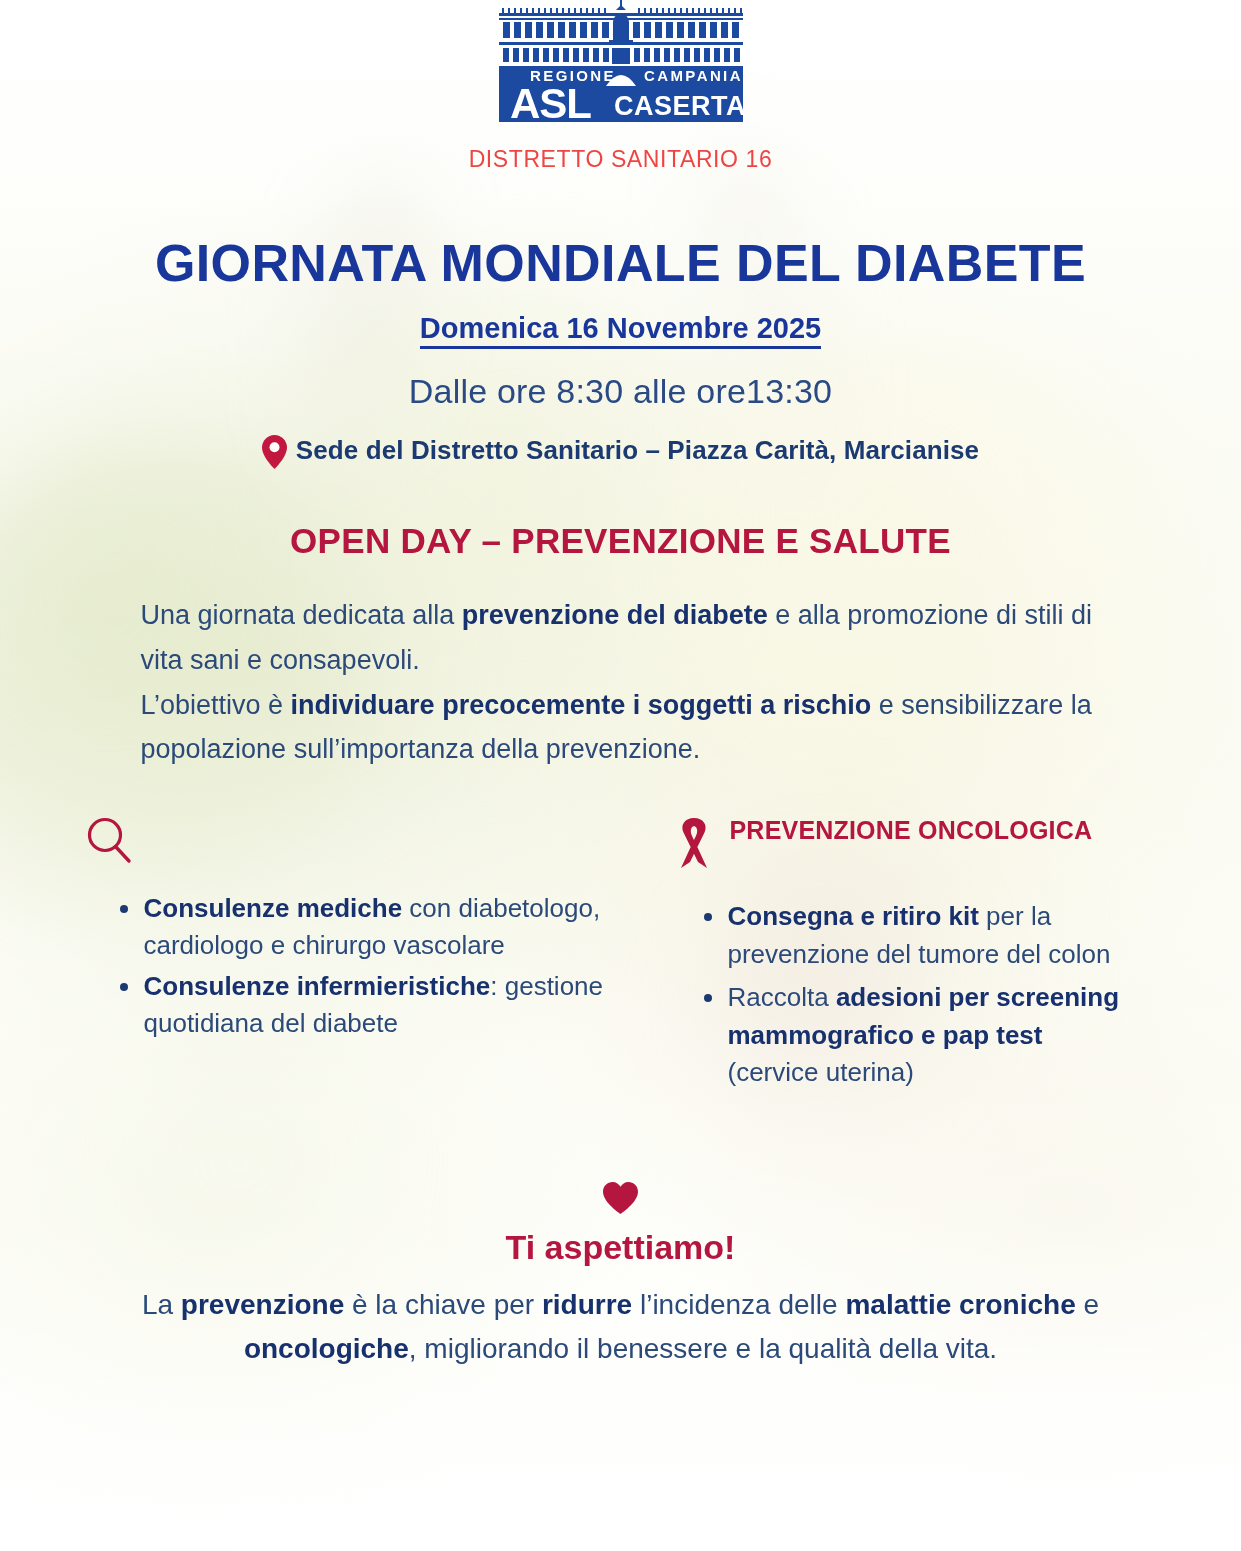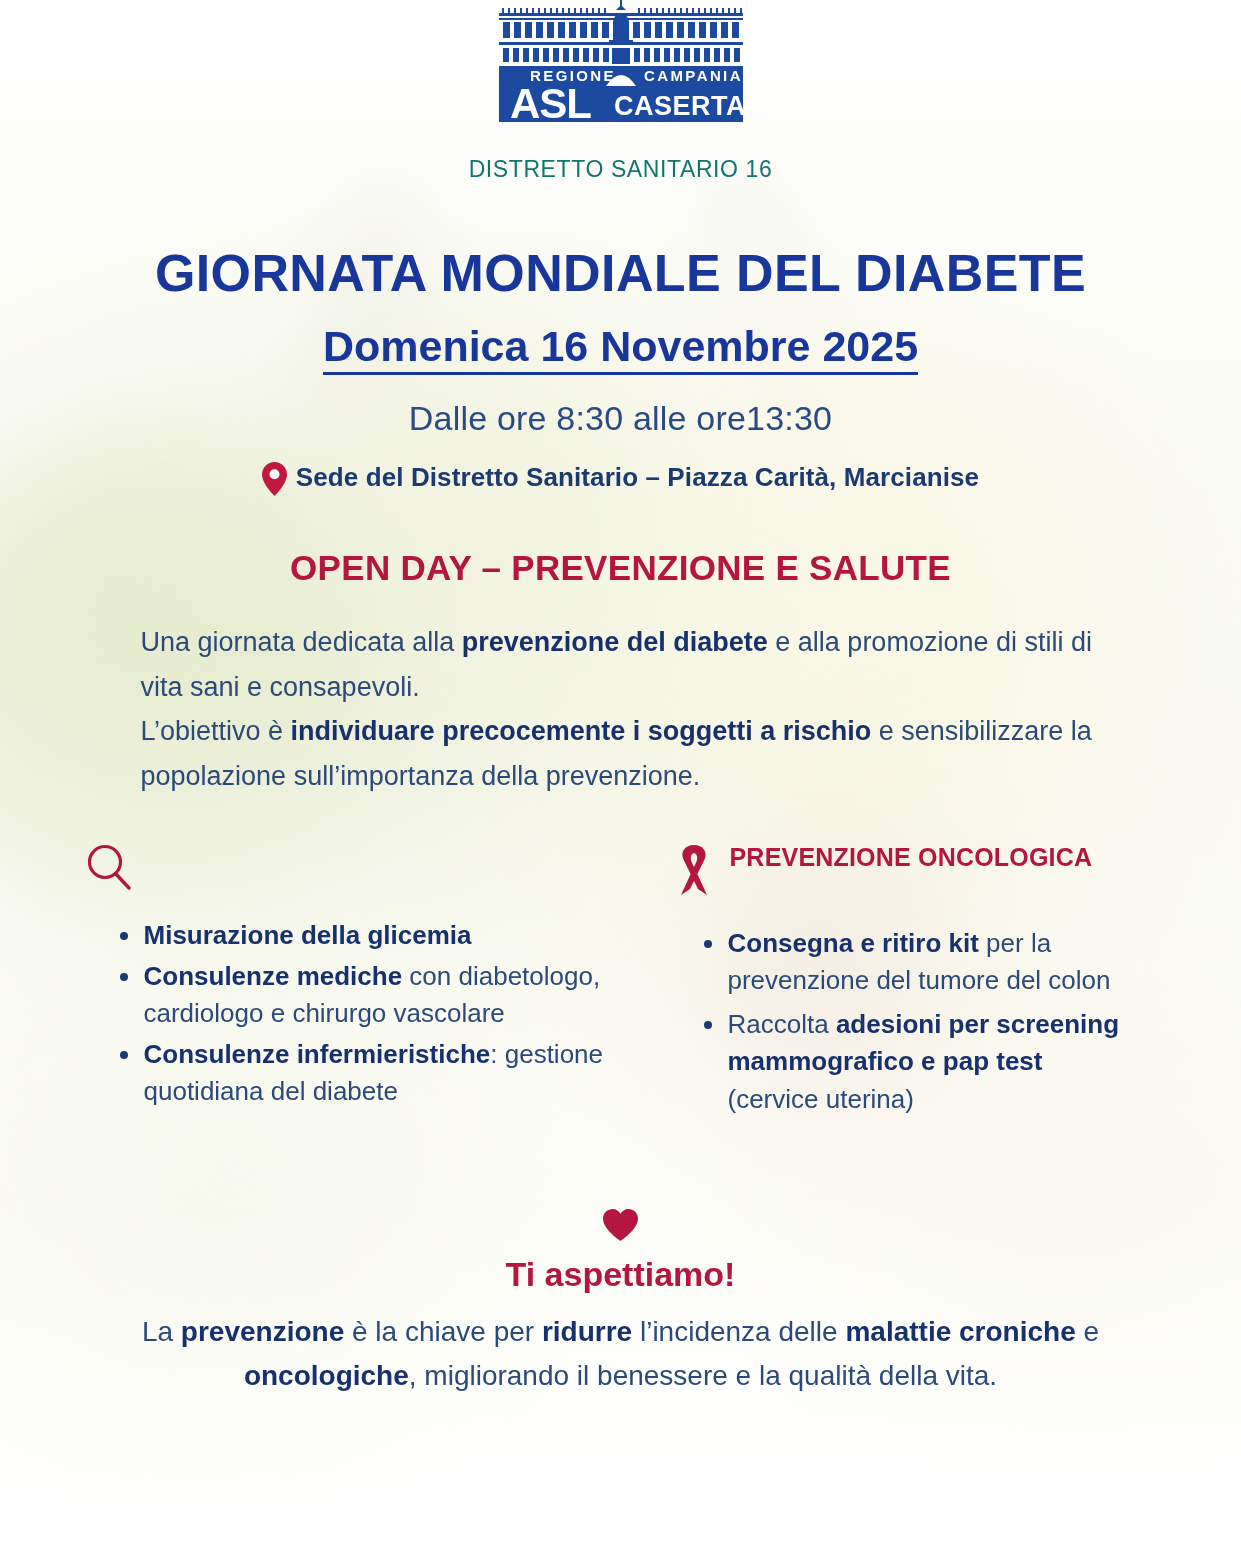--- a/index.html
+++ b/index.html
@@ -71,41 +71,41 @@
     flex-direction: column;
     align-items: center;
   }
   .logo-mark {
     width: 310px;
   }
   .logo-caption {
     font-family: "Liberation Sans", sans-serif;
     font-size: 23px;
     letter-spacing: 0.6px;
-    color: #0f766e;
-    margin-top: 16px;
+    color: #ef4444;
+    margin-top: 6px;
     font-weight: 400;
   }
 
   
   .title-main {
     text-align: center;
     font-size: 52px;
     font-weight: bold;
     letter-spacing: 0.4px;
     color: #19379b;
     margin-top: 62px;
     line-height: 1.08;
   }
   .title-date {
     text-align: center;
     margin-top: 20px;
   }
   .title-date span {
-    font-size: 43px;
+    font-size: 29px;
     font-weight: bold;
     color: #19379b;
     border-bottom: 3px solid #19379b;
     padding-bottom: 2px;
     line-height: 1.2;
   }
   .title-time {
     text-align: center;
     font-size: 34px;
     font-weight: 400;
@@ -393,21 +393,20 @@
     <div class="col col-left">
       <div class="col-head">
         <span class="head-icon">
           <svg width="46" height="48" viewBox="0 0 46 48" aria-hidden="true">
             <circle cx="19" cy="19" r="15.5" fill="none" stroke="#b5163f" stroke-width="3.2"></circle>
             <line x1="29.5" y1="30.5" x2="43" y2="45" stroke="#b5163f" stroke-width="3.4" stroke-linecap="round"></line>
           </svg>
         </span>
       </div>
       <ul class="bullets">
-        <li><b>Misurazione della glicemia</b><span></span></li>
         <li><b>Consulenze mediche</b><span> con diabetologo, cardiologo e chirurgo vascolare</span></li>
         <li><b>Consulenze infermieristiche</b><span>: gestione quotidiana del diabete</span></li>
       </ul>
     </div>
 
     <div class="col col-right">
       <div class="col-head">
         <span class="head-icon">
           <svg width="40" height="56" viewBox="0 0 40 56" aria-hidden="true">
             <path d="M20 2

